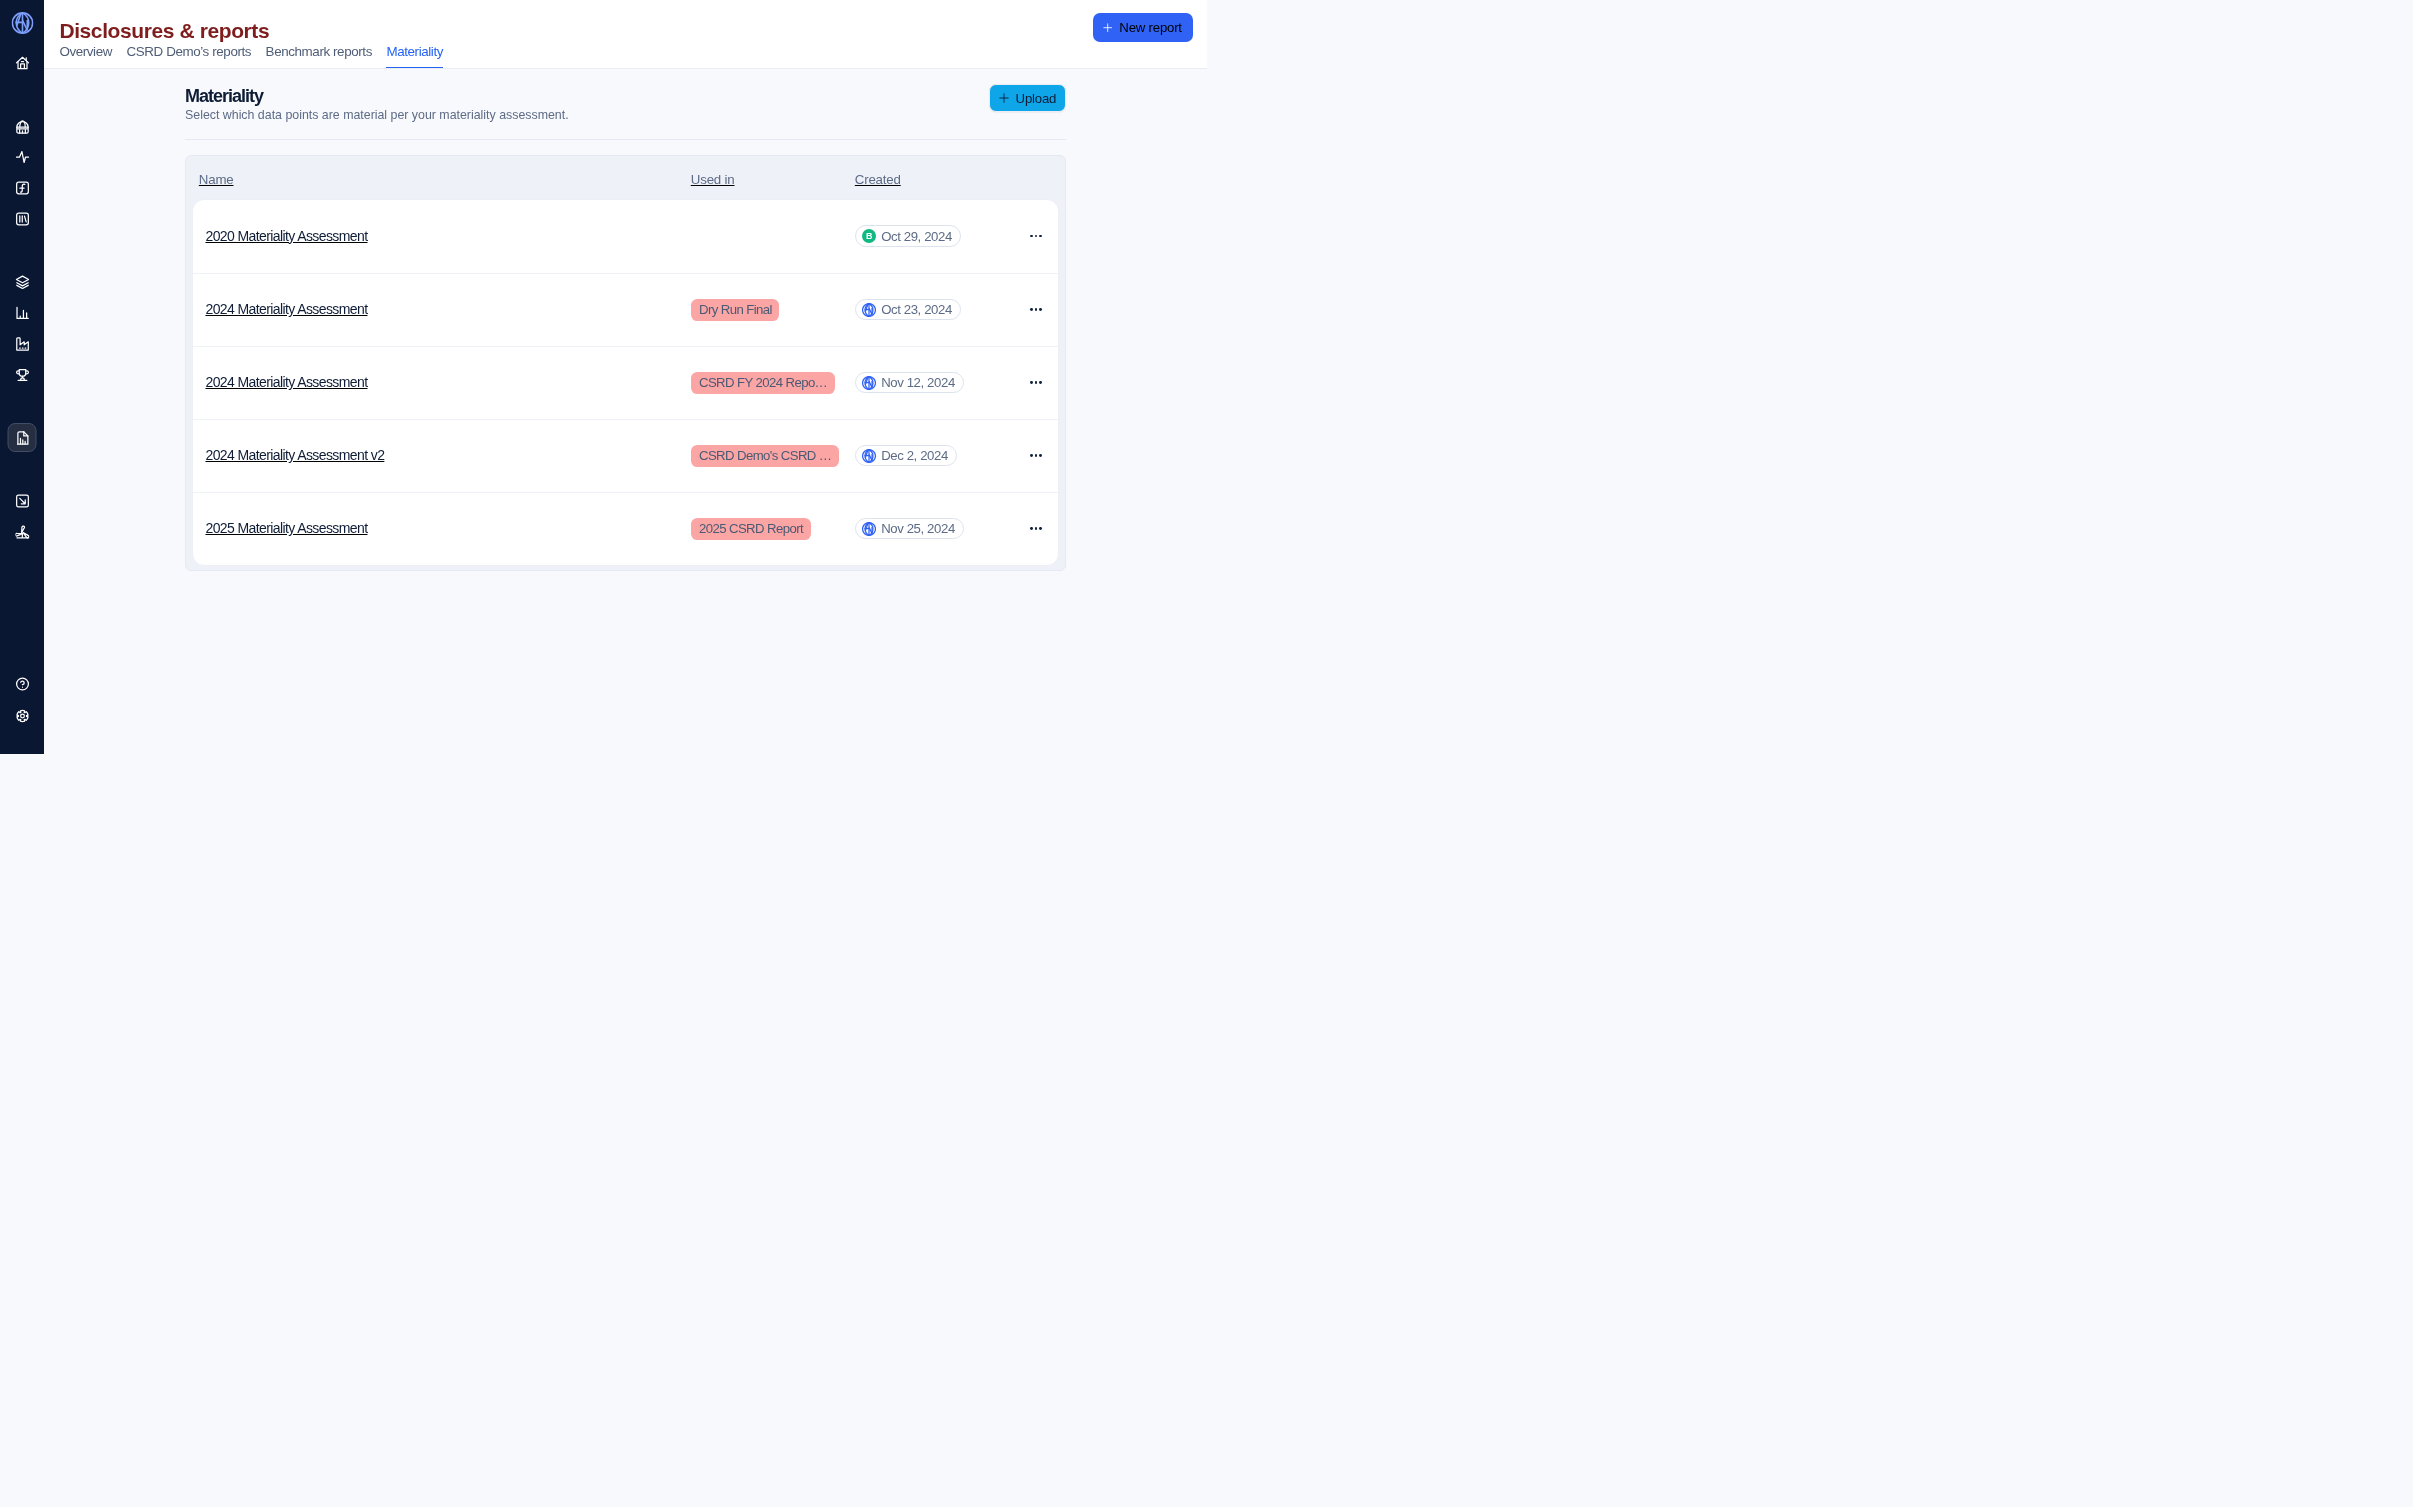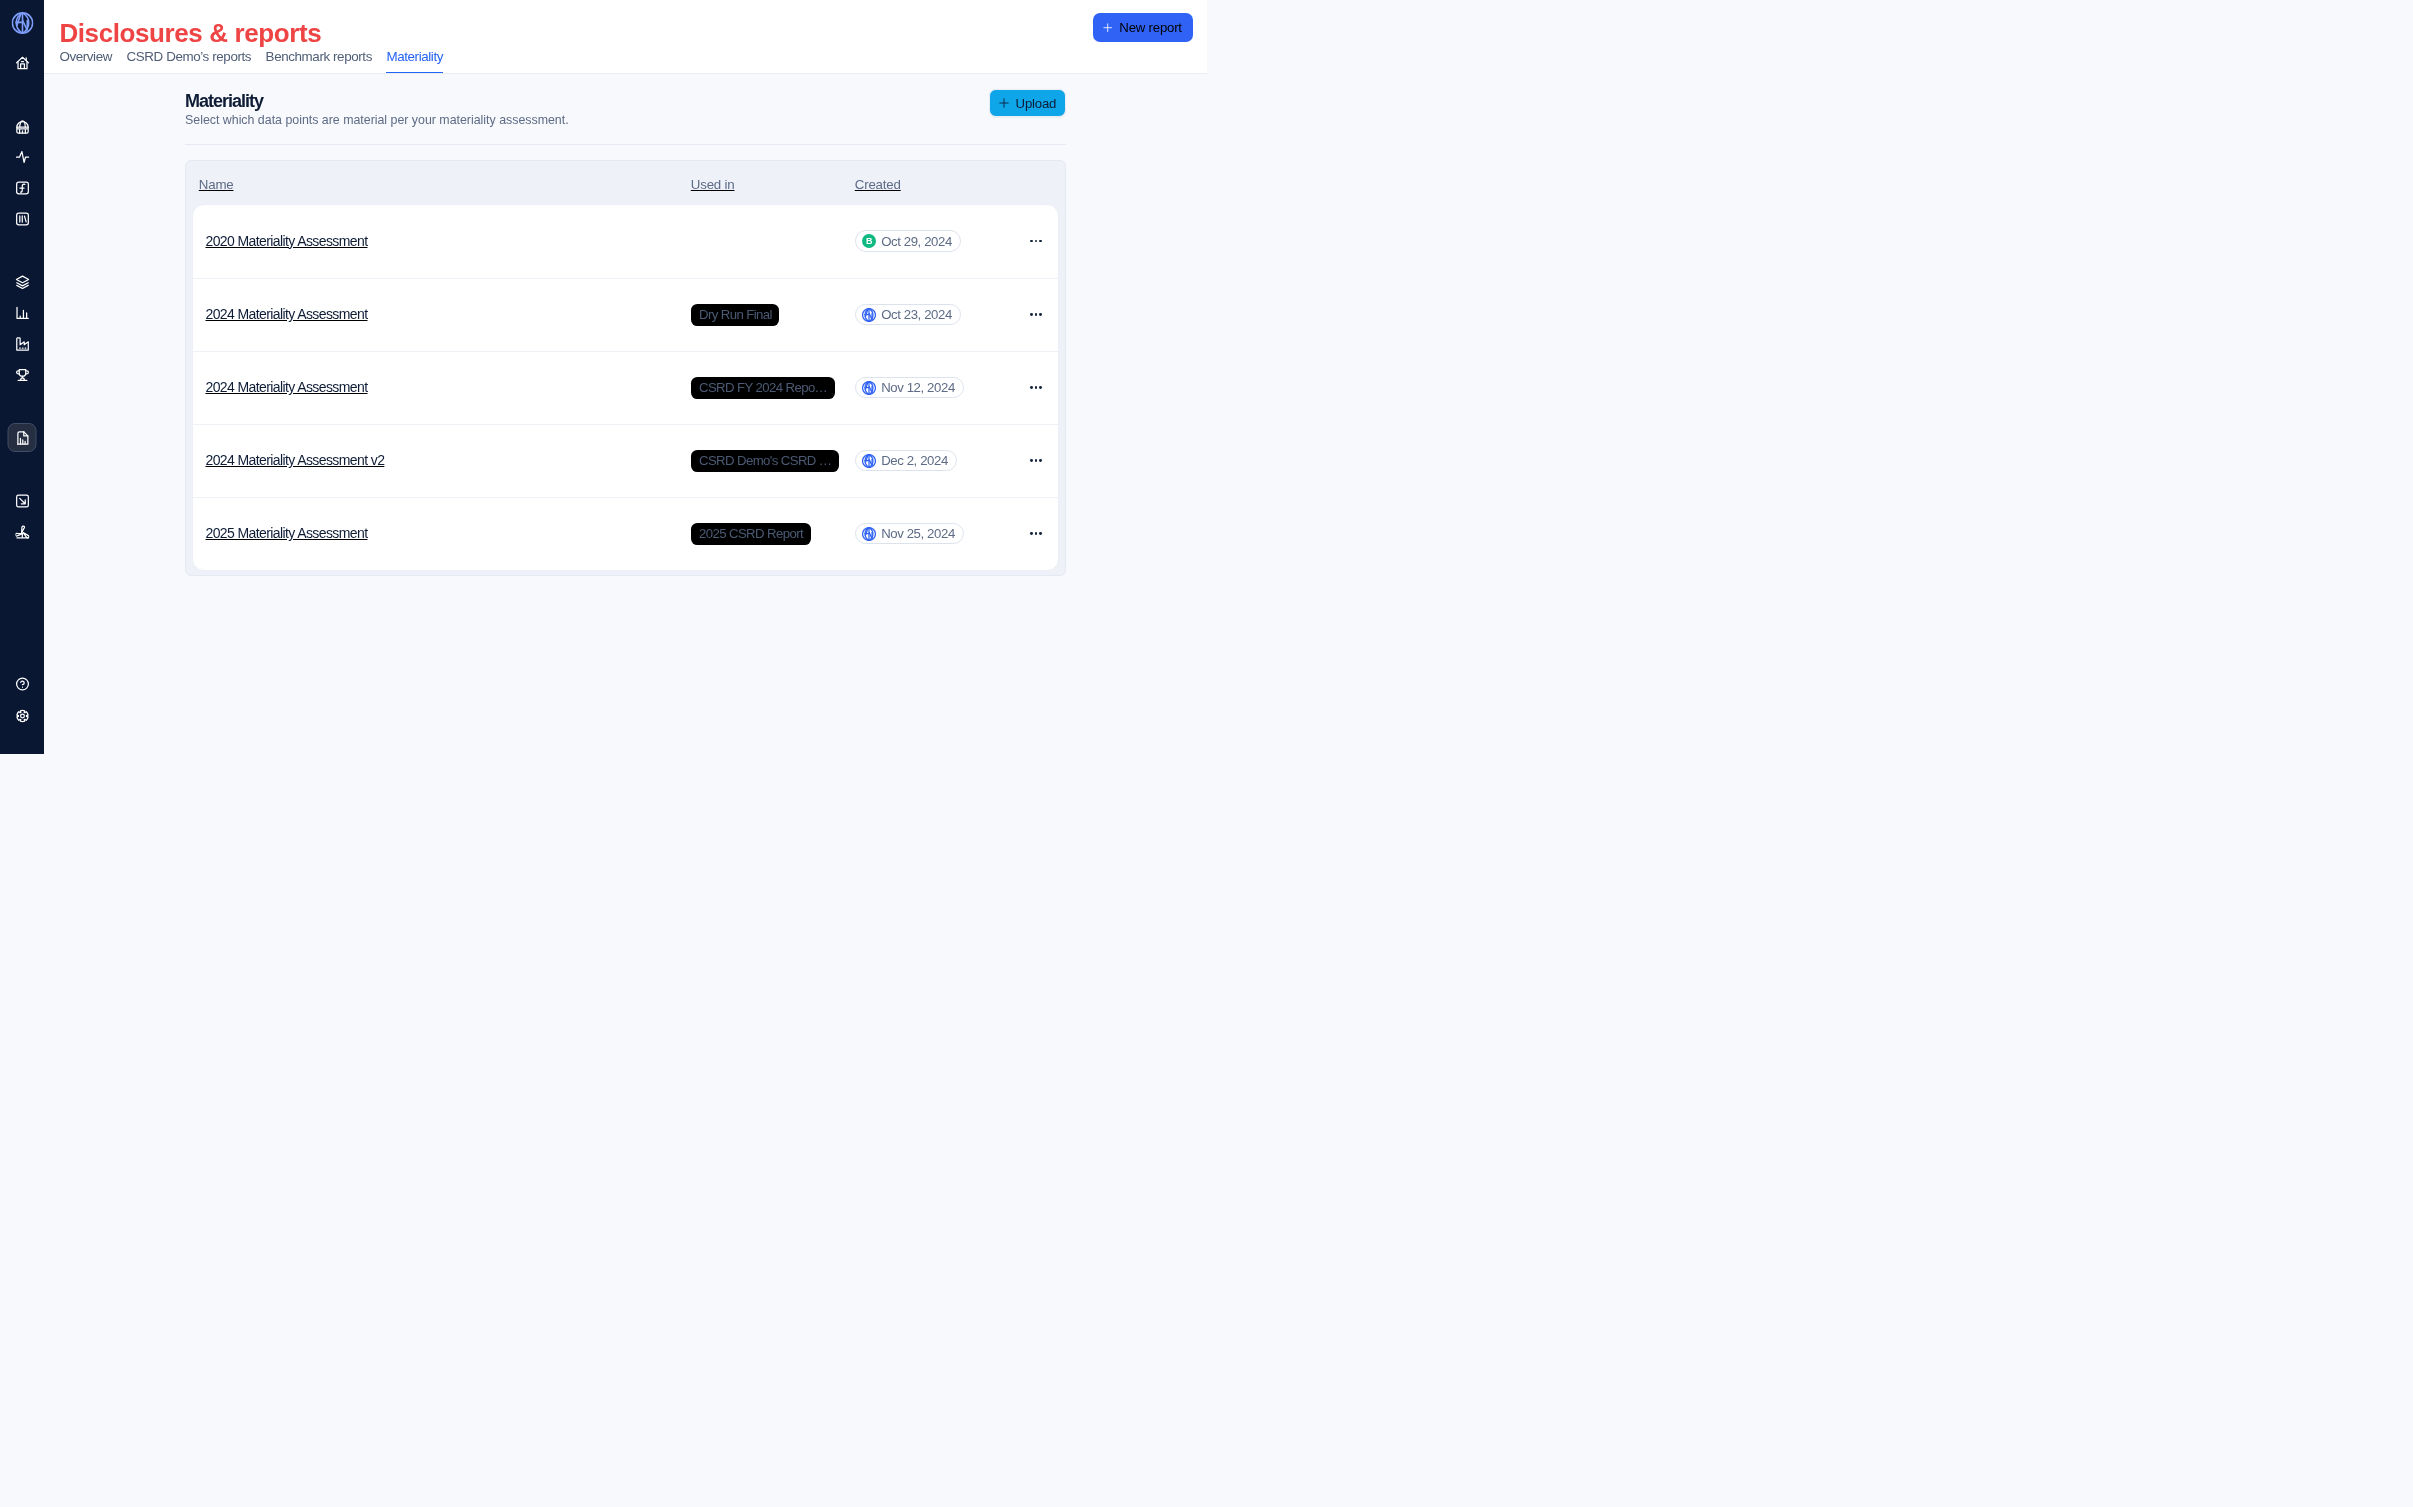--- a/index.html
+++ b/index.html
@@ -29,21 +29,21 @@
   .logo-wrap > span { display:flex; }
   .nav-item.active { background: #262e41; border:0.6px solid #414d66; }
   .nav-list { position:absolute; left:50%; transform:translateX(-50%); top:48px; display:flex; flex-direction:column; align-items:center;}
   .nav-sep { height: 32.5px; }
   .nav-foot { position:absolute; left:50%; transform:translateX(-50%); bottom:23px; display:flex; flex-direction:column; align-items:center; gap:1.3px;}
 
   
   .main { flex: 1 1 auto; display: flex; flex-direction: column; min-width: 0; }
   .topbar { background:#fff; position: relative; }
   .topbar-inner { padding: 19.5px 0 0 15.4px; }
-  .page-title { font-size: 26px; line-height: 1.0; font-weight: 700; color:#ef4444; letter-spacing: -0.4px;}
+  .page-title { font-size: 21px; line-height: 1.0; font-weight: 700; color:#7f1d1d; letter-spacing: -0.4px;}
   .tabs { display:flex; gap: 14.5px; margin-top: 3px; }
   .tab { font-size: 13.4px; color:#4f5d76; padding:0 0 8.2px 0; border-bottom: 1.6px solid transparent; cursor:pointer; letter-spacing:-0.4px;}
   .tab.active { color:#2563f5; border-bottom-color:#2563f5;}
   .btn-primary {
     position:absolute; right: 14.5px; top: 13px;
     background:#2f62f5; color:#000000; border:none; border-radius: 7px;
     font-family:inherit; letter-spacing:-0.2px;
     font-size: 13.2px; font-weight: 400; padding: 0 10.7px 0 9.7px; height:29px;
     display:flex; align-items:center; gap:7px; cursor:pointer;
   }
@@ -69,21 +69,21 @@
   .th { font-size:13.3px; color:#5d6b86; letter-spacing:-0.2px;}
   .col-name { flex: 0 0 492px;}
   .col-used { flex: 0 0 164px;}
   .col-created { flex: 1 1 auto;}
   .rows { background:#fff; border-radius:12px; border:0.6px solid #eceff5; margin:0 5.7px; overflow:hidden;}
   .row { display:flex; align-items:center; height:73px; padding-left:12.8px; border-top:0.6px solid #eef1f6;}
   .row:first-child { border-top:none; }
   .cell-name { font-size:14px; color:#0e1c36; flex: 0 0 486px; letter-spacing:-0.6px; line-height:1.5;}
   .cell-used { flex: 0 0 164px;}
   .pill {
-    display:inline-block; background:#000000; color:#4b5a74; font-size:13.2px;
+    display:inline-block; background:#fca5a5; color:#4b5a74; font-size:13.2px;
     border-radius:6.3px; padding:0 7.5px; line-height:21.4px; height:22px;
     white-space:nowrap; vertical-align:middle; letter-spacing:-0.6px;
   }
   .cell-created { flex:0 0 145px; }
   .datepill {
     display:inline-flex; align-items:center; gap:5px; white-space:nowrap;
     border:0.6px solid #dde3ed; border-radius:628px; padding:0 8.2px 0 5.7px; height:21.4px;
     font-size:13.2px; color:#5d6b86; background:#fff; letter-spacing:-0.4px;
   }
   .avatar { width:14px; height:14px; border-radius:50%; background:#0fb981; color:#fff;

